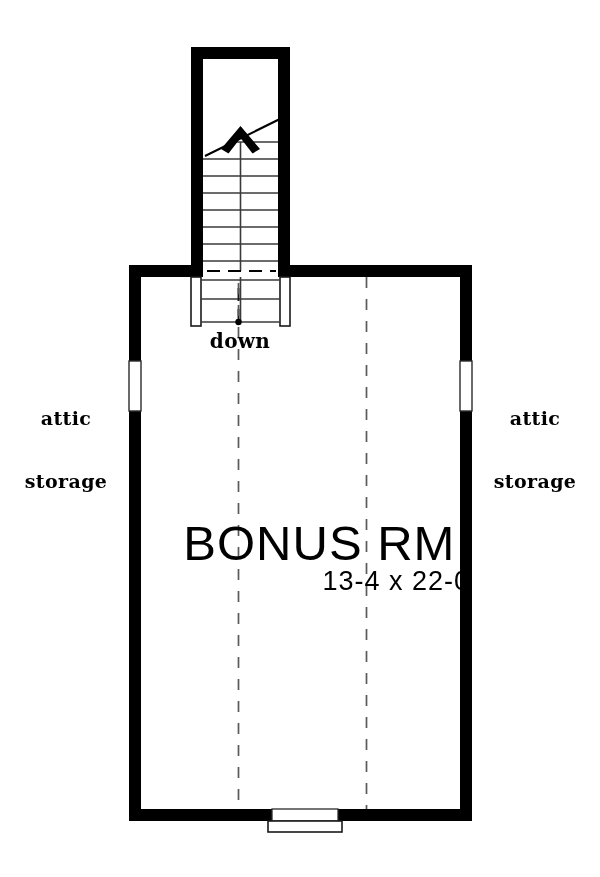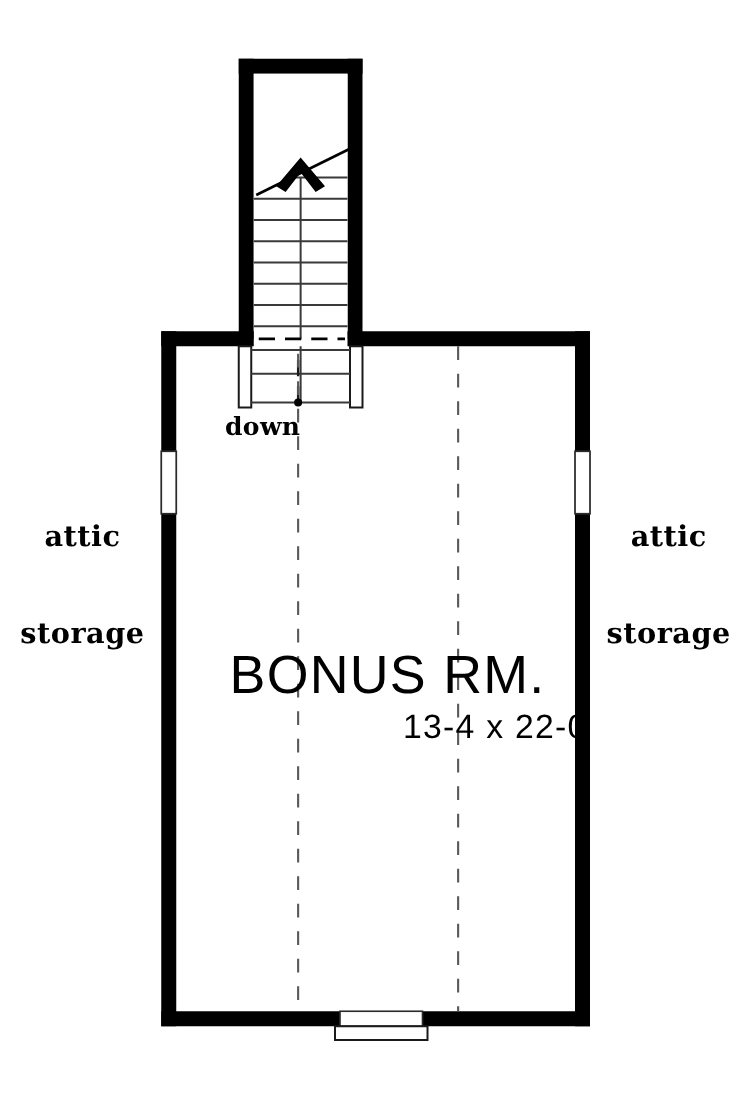--- a/index.html
+++ b/index.html
@@ -27,42 +27,43 @@
   }
   .label-text {
     position: absolute;
     white-space: pre;
     color: #000000;
     line-height: 1.12;
   }
   .attic-label {
     font-family: "DejaVu Serif", serif;
     font-weight: bold;
-    font-size: 23px;
+    font-size: 19px;
     text-align: center;
     letter-spacing: 0.4px;
   }
   .room-name {
     font-family: "Liberation Sans", sans-serif;
     font-weight: normal;
-    font-size: 43px;
+    font-size: 49px;
     letter-spacing: 1px;
-    text-align: center;
+    text-align: right;
   }
   .room-dims {
     font-family: "Liberation Sans", sans-serif;
     font-weight: normal;
     font-size: 27px;
     letter-spacing: 1px;
     text-align: right;
   }
   .stair-label {
     font-family: "DejaVu Serif", serif;
     font-weight: bold;
     font-size: 20px;
+    text-align: center;
     letter-spacing: 0.3px;
   }
 </style>
 </head>
 <body>
 
 <div id="plan-root">
 
   <svg id="plan-svg" viewBox="0 0 600 877" xmlns="http://www.w3.org/2000/svg">
 

